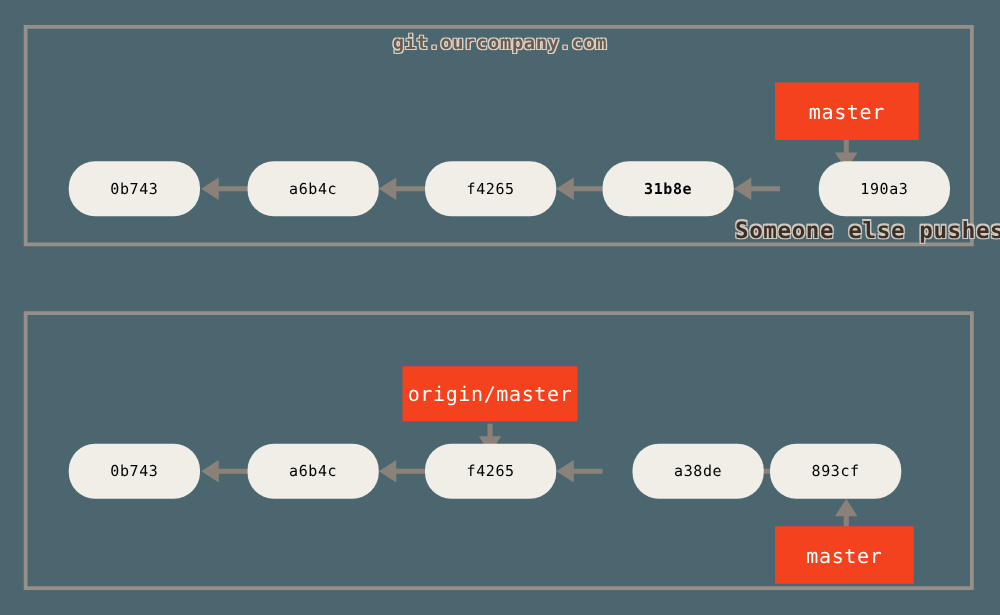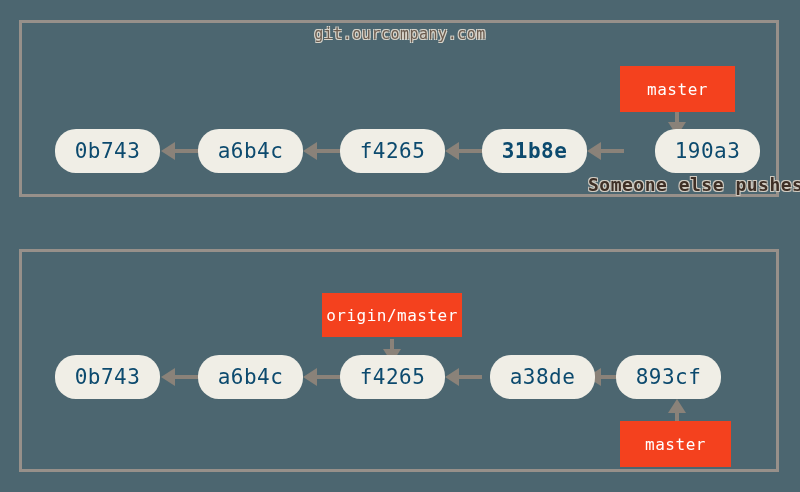--- a/index.html
+++ b/index.html
@@ -40,21 +40,21 @@
     height: 223px;
   }
 
   
   .panel-title {
     position: absolute;
     width: 100%;
     text-align: center;
     font-family: "DejaVu Sans Mono", "Liberation Mono", monospace;
     font-size: 15px;
-    font-weight: normal;
+    font-weight: bold;
     letter-spacing: 0.5px;
     color: #6b5b4e;
     text-shadow:
       -1px -1px 0 #d8d4ca,
        1px -1px 0 #d8d4ca,
       -1px  1px 0 #d8d4ca,
        1px  1px 0 #d8d4ca;
     white-space: nowrap;
   }
   #title-remote { top: 25px; left: 0; }
@@ -64,22 +64,22 @@
   .commit {
     position: absolute;
     width: 105px;
     height: 44px;
     background: #f0eee6;
     border-radius: 21px;
     display: flex;
     align-items: center;
     justify-content: center;
     font-family: "DejaVu Sans Mono", "Liberation Mono", monospace;
-    font-size: 21px;
-    color: #0c4a6e;
+    font-size: 12px;
+    color: #000000;
     letter-spacing: 0.5px;
     z-index: 3;
   }
 
   
   .reflabel {
     position: absolute;
     background: #f4411e;
     display: flex;
     align-items: center;
@@ -231,21 +231,21 @@
   <div class="reflabel" id="local-ref-origin-master" style="left:322px; top:293px; width:140px; height:44px;">origin/master</div>
 
   <div class="arrow-v-down" style="left:381px; top:339px; height:24px;">
     <div class="shaft"></div>
     <div class="head"></div>
   </div>
 
   <div class="commit" style="left:55px; top:355px;">0b743</div>
   <div class="commit" style="left:198px; top:355px;">a6b4c</div>
   <div class="commit" style="left:340px; top:355px;">f4265</div>
-  <div class="commit" style="left:490px; top:355px;">a38de</div>
+  <div class="commit" style="left:506px; top:355px;">a38de</div>
   <div class="commit" style="left:616px; top:355px;">893cf</div>
 
   <div class="arrow-h" style="left:161px; top:366px; width:37px;">
     <div class="shaft"></div>
     <div class="head"></div>
   </div>
   <div class="arrow-h" style="left:303px; top:366px; width:37px;">
     <div class="shaft"></div>
     <div class="head"></div>
   </div>

